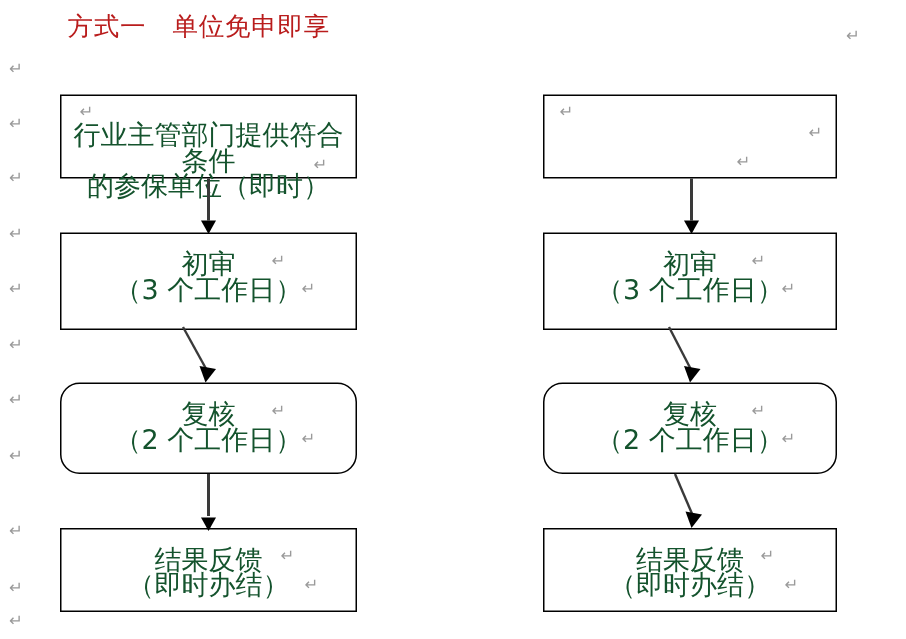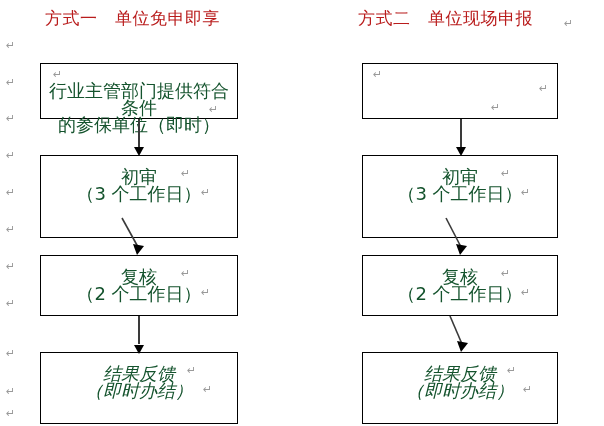--- a/index.html
+++ b/index.html
@@ -52,23 +52,23 @@
     white-space: pre-line;
     color: #14532d;
   }
 
   
   .lx { left: 40px; width: 198px; }
   
   .rx { left: 362px; width: 196px; }
 
   .r1 { top: 63px;  height: 56px; }
-  .r2 { top: 155px; height: 83px; }
-  .r3 { top: 255px; height: 61px; }
-  .r4 { top: 352px; height: 72px; font-style: italic; }
+  .r2 { top: 155px; height: 65px; }
+  .r3 { top: 255px; height: 61px; border-radius: 13px; }
+  .r4 { top: 352px; height: 56px; }
 
   
   .arrow {
     position: absolute;
     width: 0;
   }
   .arrow .shaft {
     position: absolute;
     left: -1px;
     top: 0;
@@ -104,21 +104,20 @@
   .pilcrow.margin { left: 6px; }
   .pilcrow.inline { color: #9a9a9a; }
 </style>
 </head>
 <body>
 
 <div class="canvas">
 
   <div class="col-title left">方式一　单位免申即享</div>
 
-  <div class="col-title right">方式二　单位现场申报</div>
 
   <div class="pilcrow inline" style="left:564px; top:18px;">↵</div>
 
   <div class="flowbox lx r1">
     <div class="pilcrow inline" style="left:12px; top:5px;">↵</div>
     <div class="btext" style="top:18px;">行业主管部门提供符合条件
 的参保单位（即时）</div>
     <div class="pilcrow inline" style="left:168px; top:40px;">↵</div>
   </div>
 

